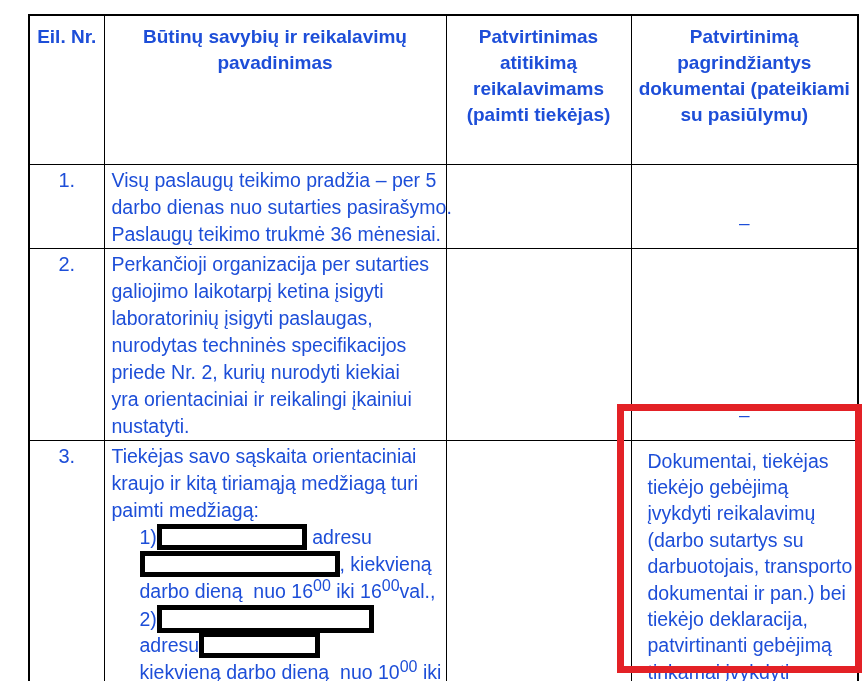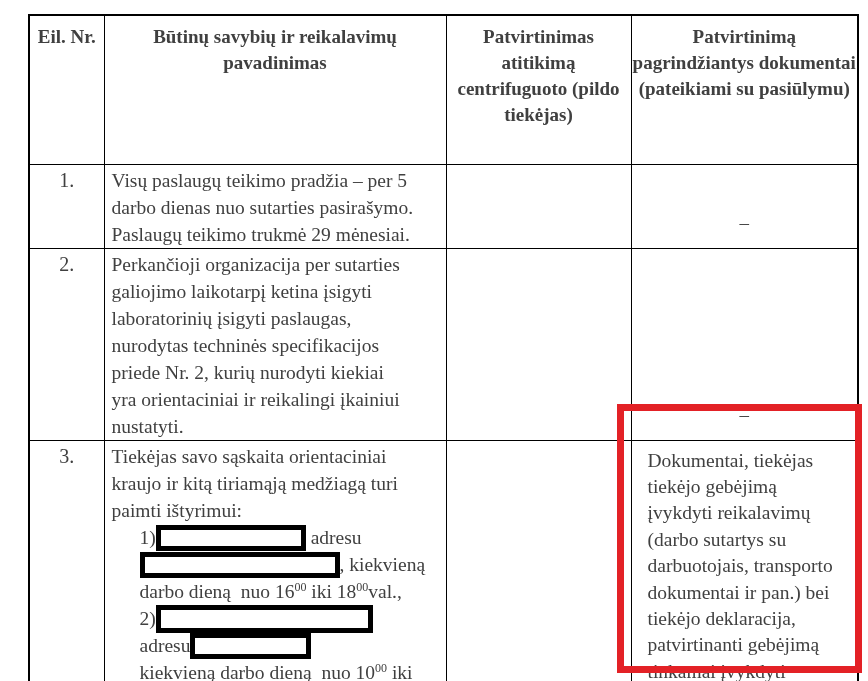--- a/index.html
+++ b/index.html
@@ -1,22 +1,22 @@
 <!DOCTYPE html>
 <html><head>
 <meta charset="utf-8">
 <style>
   html,body { margin:0; padding:0; background:#ffffff; }
   .page {
     position:relative;
     width:868px; height:681px;
     background:#ffffff;
     overflow:hidden;
-    font-family:Liberation Serif, serif;
-    color:#404040;
+    font-family:Liberation Sans, sans-serif;
+    color:#1d4ed8;
   }
   table.req-table {
     position:absolute; left:28px; top:14px;
     width:829px;
     border-collapse:collapse;
     table-layout:fixed;
     border:2px solid #000;
   }
   .req-table th, .req-table td {
     border:1px solid #000;
@@ -64,21 +64,21 @@
     line-height:27px;
   }
   .redact {
     display:inline-block;
     box-sizing:border-box;
     background:#ffffff;
     border:5px solid #000;
     vertical-align:middle;
     margin-bottom:3px;
   }
-  sup { font-size:12px; line-height:0; }
+  sup { font-size:16px; line-height:0; }
   .red-box {
     position:absolute;
     left:617px; top:404px;
     width:245px; height:269px;
     box-sizing:border-box;
     border:7px solid #e32126;
     pointer-events:none;
   }
 </style>
 </head>
@@ -89,29 +89,29 @@
     <colgroup>
       <col style="width:75px">
       <col style="width:342px">
       <col style="width:185px">
       <col style="width:227px">
     </colgroup>
     <tbody>
         <tr>
       <th>Eil. Nr.</th>
       <th>Būtinų savybių ir reikalavimų pavadinimas</th>
-      <th>Patvirtinimas atitikimą centrifuguoto (pildo tiekėjas)</th>
+      <th>Patvirtinimas atitikimą reikalavimams (paimti tiekėjas)</th>
       <th>Patvirtinimą pagrindžiantys dokumentai (pateikiami su pasiūlymu)</th>
     </tr>
     <tr class="h-row1">
       <td class="nr-cell">1.</td>
       <td class="req-cell">
             <div class="line">Visų paslaugų teikimo pradžia – per 5</div>
             <div class="line">darbo dienas nuo sutarties pasirašymo.</div>
-            <div class="line">Paslaugų teikimo trukmė 29 mėnesiai.</div>
+            <div class="line">Paslaugų teikimo trukmė 36 mėnesiai.</div>
           </td>
       <td class="conf-cell"></td>
       <td class="dash-cell">–</td>
     </tr>
     <tr class="h-row2">
       <td class="nr-cell">2.</td>
       <td class="req-cell">
             <div class="line">Perkančioji organizacija per sutarties</div>
             <div class="line">galiojimo laikotarpį ketina įsigyti</div>
             <div class="line">laboratorinių įsigyti paslaugas,</div>
@@ -122,26 +122,26 @@
           </td>
       <td class="conf-cell"></td>
       <td class="dash-cell">–</td>
     </tr>
     <tr class="h-row3">
       <td class="nr-cell">3.</td>
       <td class="req-cell">
         <div>
               <div class="line">Tiekėjas savo sąskaita orientaciniai</div>
               <div class="line">kraujo ir kitą tiriamąją medžiagą turi</div>
-              <div class="line">paimti ištyrimui:</div>
+              <div class="line">paimti medžiagą:</div>
             </div>
         <div>
               <div class="line detail-line"><span>1)</span><span class="redact" style="width: 150px; height: 26px;"></span><span> adresu</span></div>
               <div class="line detail-line"><span class="redact" style="width: 200px; height: 26px;"></span><span>, kiekvieną</span></div>
-              <div class="line detail-line"><span>darbo dieną  nuo 16</span><sup>00</sup><span> iki 18</span><sup>00</sup><span>val.,</span></div>
+              <div class="line detail-line"><span>darbo dieną  nuo 16</span><sup>00</sup><span> iki 16</span><sup>00</sup><span>val.,</span></div>
               <div class="line detail-line"><span>2)</span><span class="redact" style="width: 217px; height: 28px;"></span></div>
               <div class="line detail-line"><span>adresu</span><span class="redact" style="width: 121px; height: 26px;"></span></div>
               <div class="line detail-line"><span>kiekvieną darbo dieną  nuo 10</span><sup>00</sup><span> iki</span></div>
             </div>
       </td>
       <td class="conf-cell"></td>
       <td class="docs-cell">
             <div class="line">Dokumentai, tiekėjas</div>
             <div class="line">tiekėjo gebėjimą</div>
             <div class="line">įvykdyti reikalavimų</div>

